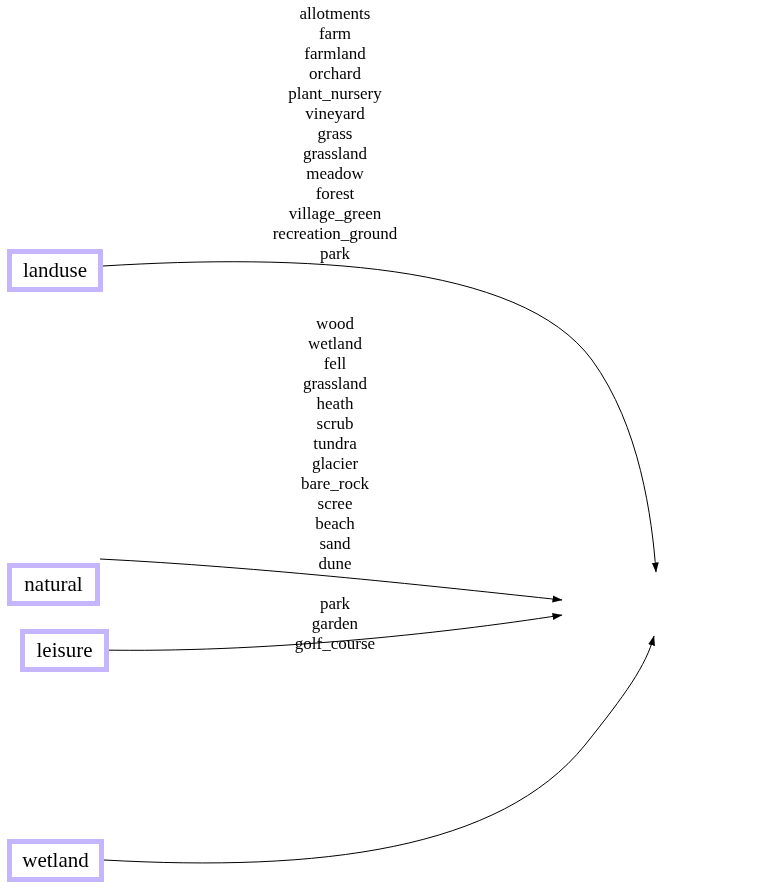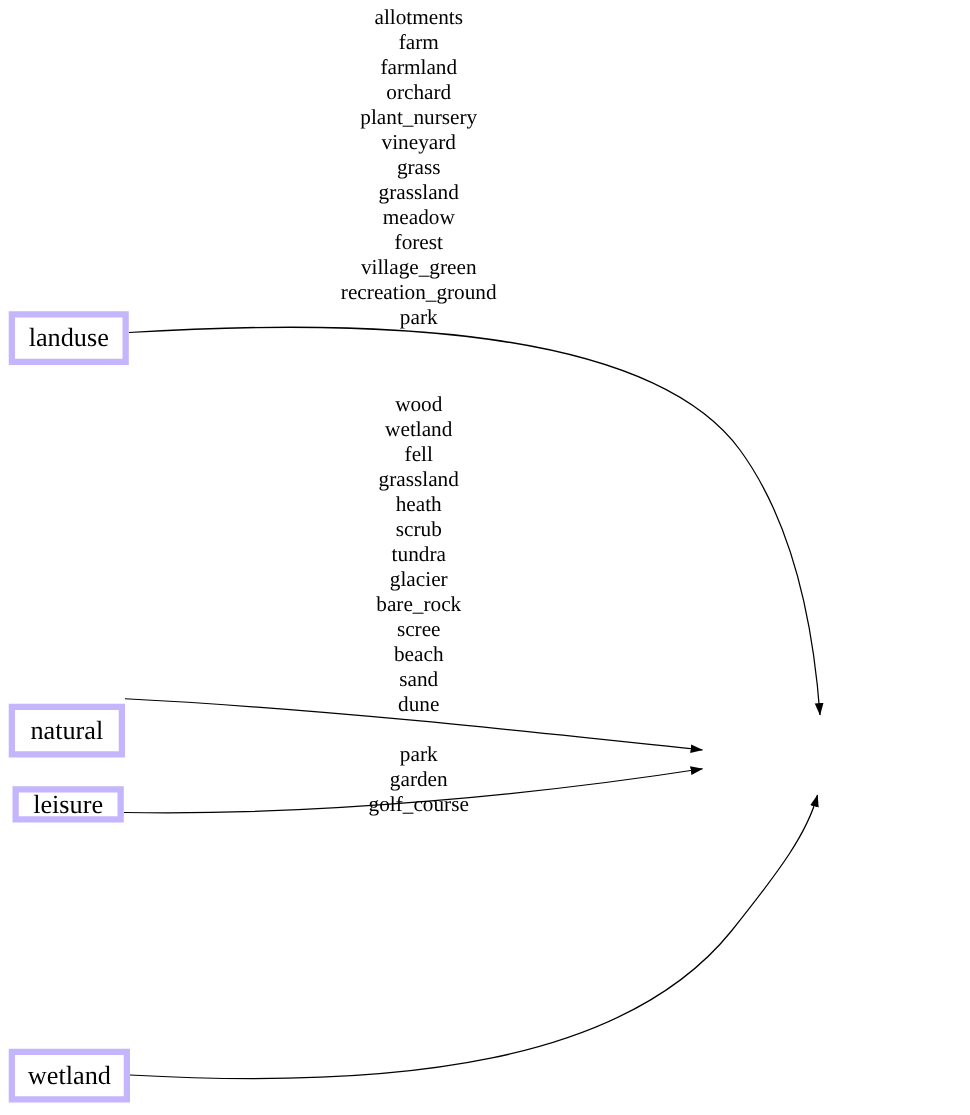--- a/index.html
+++ b/index.html
@@ -96,21 +96,21 @@
 
 
   <div class="node" style="left: 7px; top: 249px; width: 96px; height: 43px;">
     <span>landuse</span>
   </div>
 
   <div class="node" style="left: 7px; top: 539px; width: 93px; height: 43px; margin-top: 24px;">
     <span>natural</span>
   </div>
 
-  <div class="node" style="left: 10px; top: 629px; width: 89px; height: 29px;">
+  <div class="node" style="left: 20px; top: 629px; width: 89px; height: 43px;">
     <span>leisure</span>
   </div>
 
   <div class="node" style="left: 7px; top: 839px; width: 97px; height: 43px;">
     <span>wetland</span>
   </div>
 
 
 </div>
 

